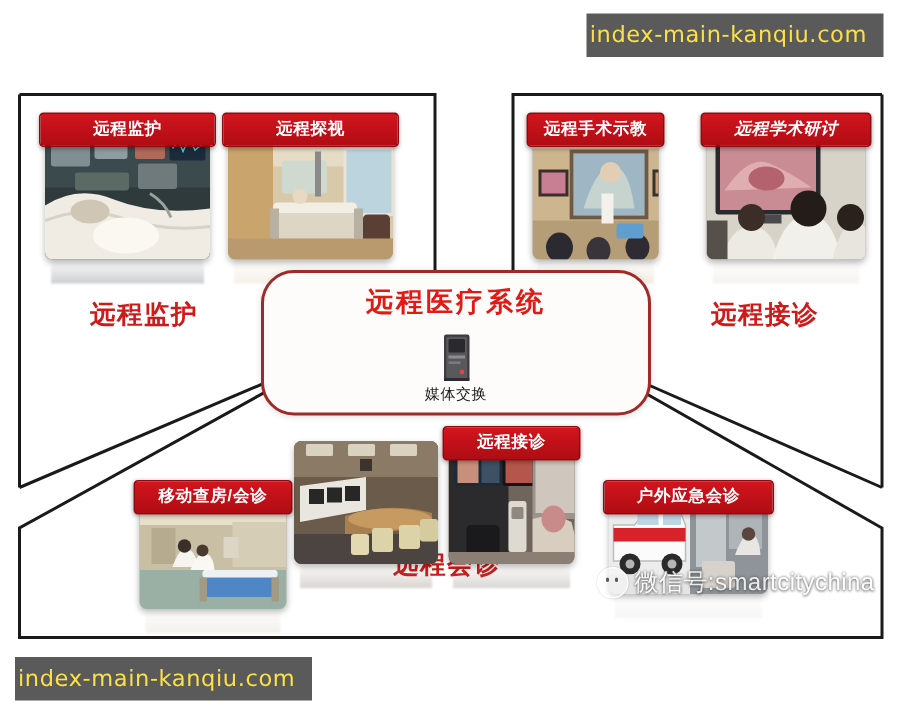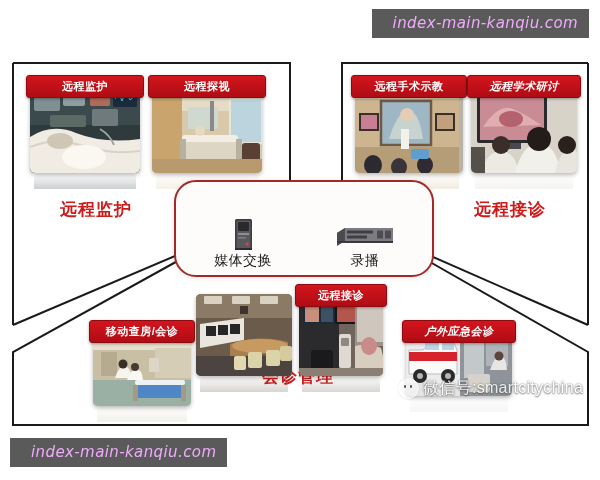--- a/index.html
+++ b/index.html
@@ -20,27 +20,26 @@
     left: 0; top: 0;
     width: 600px;
     height: 480px;
     background: #ffffff;
   }
 
   
   .wm-bar {
     position: absolute;
     background: #5a5a5a;
-    color: #f0abfc;
+    color: #fde047;
     font-size: 15px;
     letter-spacing: 0.4px;
-    padding: 5px 11px 6px 21px;
+    padding: 5px 11px 6px 2px;
     white-space: nowrap;
     font-family: "DejaVu Sans", sans-serif;
-    font-style: italic;
   }
   .wm-top { right: 11px; top: 9px; }
   .wm-bottom { left: 10px; bottom: 13px; }
 
   
   #frame {
     position: absolute;
     left: 0; top: 0;
     width: 600px; height: 480px;
     pointer-events: none;
@@ -146,21 +145,21 @@
     width: 74px;
     text-align: center;
   }
   .dev .art {
     height: 34px;
     position: relative;
     margin: 0 auto 1px auto;
     width: 64px;
   }
   .dev .dlabel {
-    font-size: 14px;
+    font-size: 10px;
     color: #1a1a1a;
     letter-spacing: 0.4px;
     white-space: nowrap;
   }
 
   
   #wechat {
     position: absolute;
     left: 398px;
     top: 378px;
@@ -209,21 +208,21 @@
 
     <path d="M588,63 L342,63 L342,195" fill="none" stroke="#1a1a1a" stroke-width="2"></path>
     <path d="M588,63 L588,325" fill="none" stroke="#1a1a1a" stroke-width="2"></path>
     <path d="M588,325 L424,253" fill="none" stroke="#1a1a1a" stroke-width="2"></path>
 
     <path d="M183,258 L13,352 L13,425 L588,425 L588,352 L423,258" fill="none" stroke="#1a1a1a" stroke-width="2"></path>
   </svg>
 
   <div class="cat-label cat-left">远程监护</div>
   <div class="cat-label cat-right">远程接诊</div>
-  <div class="cat-label cat-bottom">会诊管理</div>
+  <div class="cat-label cat-bottom">远程会诊</div>
 
   <div class="card" style="left:30px; top:85px; width:110px; height:88px;">
     <div class="cap">远程监护</div>
     <div class="thumb">
       <svg viewBox="0 0 110 88" width="110" height="88">
         <rect width="110" height="88" fill="#2e3a3c"></rect>
         <rect x="0" y="0" width="110" height="40" fill="#3b4a4d"></rect>
         <rect x="4" y="6" width="26" height="20" rx="2" fill="#7f8f92"></rect>
         <rect x="33" y="4" width="22" height="17" rx="2" fill="#8e9ea0"></rect>
         <rect x="60" y="5" width="20" height="16" rx="1.5" fill="#b06a5a"></rect>
@@ -257,21 +256,21 @@
         <rect x="28" y="54" width="6" height="20" fill="#b8b0a0"></rect>
         <rect x="84" y="54" width="6" height="20" fill="#b8b0a0"></rect>
         <rect x="90" y="58" width="18" height="22" rx="3" fill="#5a3f34"></rect>
         <rect x="0" y="74" width="110" height="14" fill="#b99a6e"></rect>
         <circle cx="48" cy="46" r="5" fill="#e8d9c2"></circle>
       </svg>
     </div>
     <div class="reflect" style="background:linear-gradient(#d9c9ab,rgba(255,255,255,0));"></div>
   </div>
 
-  <div class="card" style="left:355px; top:85px; width:108px; height:88px;">
+  <div class="card" style="left:355px; top:85px; width:84px; height:88px;">
     <div class="cap">远程手术示教</div>
     <div class="thumb">
       <svg viewBox="0 0 104 88" width="104" height="88">
         <rect width="104" height="88" fill="#cdb68f"></rect>
         <rect x="0" y="0" width="104" height="14" fill="#e3d6bb"></rect>
         <rect x="26" y="16" width="50" height="44" fill="#9fb6c4"></rect>
         <rect x="26" y="16" width="50" height="44" fill="none" stroke="#6e5a44" stroke-width="2.5"></rect>
         <path d="M34 54 q8 -26 18 -28 q12 -2 16 28 z" fill="#c6d3cf"></path>
         <circle cx="52" cy="30" r="7" fill="#e3cdb4"></circle>
         <rect x="4" y="28" width="20" height="18" fill="#3a2f2a"></rect>
@@ -377,21 +376,21 @@
         <rect x="40" y="40" width="12" height="34" rx="2" fill="#dedad2"></rect>
         <rect x="42" y="44" width="8" height="8" rx="1" fill="#8e8880"></rect>
         <path d="M56 52 q14 -4 26 2 l6 24 l-32 0 z" fill="#d8cec0"></path>
         <ellipse cx="70" cy="52" rx="8" ry="9" fill="#c98a8a"></ellipse>
         <rect x="0" y="74" width="96" height="8" fill="#8a7f72"></rect>
       </svg>
     </div>
     <div class="reflect" style="background:linear-gradient(#6f655c,rgba(255,255,255,0));"></div>
   </div>
 
-  <div class="card" style="left:406px; top:330px; width:106px; height:66px;font-style:italic;">
+  <div class="card" style="left:406px; top:330px; width:106px; height:66px;">
     <div class="cap">户外应急会诊</div>
     <div class="thumb">
       <svg viewBox="0 0 106 66" width="106" height="66">
         <rect width="106" height="66" fill="#f1f1f1"></rect>
         <rect x="54" y="0" width="52" height="66" fill="#8e9499"></rect>
         <rect x="58" y="4" width="20" height="44" fill="#c3c8cb"></rect>
         <rect x="80" y="6" width="22" height="30" fill="#aeb4b8"></rect>
         <path d="M84 40 q5 -14 10 -14 q6 0 7 14 z" fill="#e8e6e2"></path>
         <circle cx="93" cy="26" r="4.5" fill="#5a463c"></circle>
         <rect x="62" y="44" width="22" height="18" rx="2" fill="#d6d2cb"></rect>
@@ -405,53 +404,39 @@
         <circle cx="14" cy="46" r="3" fill="#b5b5b5"></circle>
         <circle cx="42" cy="46" r="7" fill="#2a2a2a"></circle>
         <circle cx="42" cy="46" r="3" fill="#b5b5b5"></circle>
         <rect x="0" y="53" width="54" height="13" fill="#e4e4e4"></rect>
       </svg>
     </div>
     <div class="reflect" style="background:linear-gradient(#dcdcdc,rgba(255,255,255,0));"></div>
   </div>
 
   <div id="hub">
+    <div id="hub-title">远程医疗系统</div>
     <div class="hub-devices">
 
       <div class="dev">
         <div class="art">
           <svg viewBox="0 0 64 34" width="64" height="34">
             <rect x="24" y="2" width="17" height="31" rx="1.5" fill="#3c3c40"></rect>
             <rect x="25.5" y="3.5" width="14" height="28" rx="1" fill="#58585d"></rect>
             <rect x="27" y="5" width="11" height="9" rx="1" fill="#2a2a2e"></rect>
             <rect x="27" y="16" width="11" height="2" fill="#8e8e92"></rect>
             <rect x="27" y="20" width="8" height="1.6" fill="#7d7d82"></rect>
             <circle cx="36" cy="27" r="1.6" fill="#d44"></circle>
             <rect x="24" y="31" width="17" height="2" fill="#2c2c30"></rect>
           </svg>
         </div>
         <div class="dlabel">媒体交换</div>
       </div>
 
 
-      <div class="dev">
-        <div class="art">
-          <svg viewBox="0 0 64 34" width="64" height="34">
-            <path d="M4 16 l8 -5 l48 0 l0 13 l-48 0 z" fill="#5e5e63"></path>
-            <path d="M12 11 l48 0 l0 13 l-48 0 z" fill="#7c7c82"></path>
-            <path d="M4 16 l8 -5 l0 13 l-8 5 z" fill="#4a4a4f"></path>
-            <rect x="14" y="13.5" width="26" height="3" rx="0.6" fill="#3e3e43"></rect>
-            <rect x="14" y="18.5" width="20" height="3" rx="0.6" fill="#3e3e43"></rect>
-            <rect x="44" y="13.5" width="6" height="8" rx="0.6" fill="#4c4c51"></rect>
-            <rect x="52" y="13.5" width="6" height="8" rx="0.6" fill="#4c4c51"></rect>
-            <rect x="4" y="24" width="56" height="2" fill="#3a3a3e"></rect>
-          </svg>
-        </div>
-        <div class="dlabel">录播</div>
-      </div>
 
     </div>
   </div>
 
   <div id="wechat">
     <div class="wx-logo"></div>
     <div class="wx-text">微信号:smartcitychina</div>
   </div>
 
   <div class="wm-bar wm-top">index-main-kanqiu.com</div>

